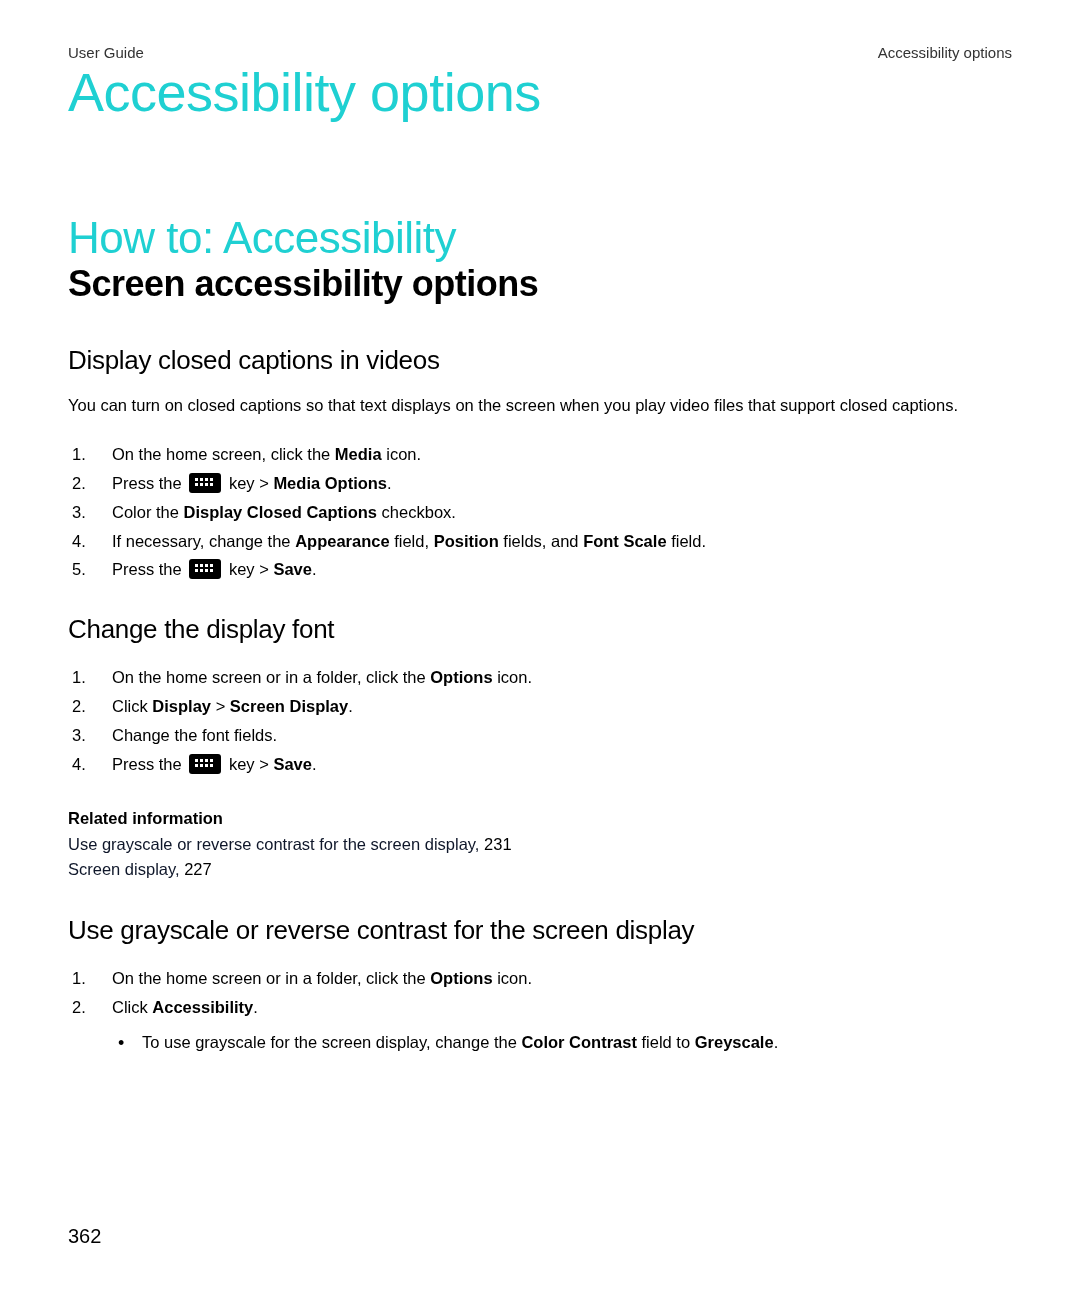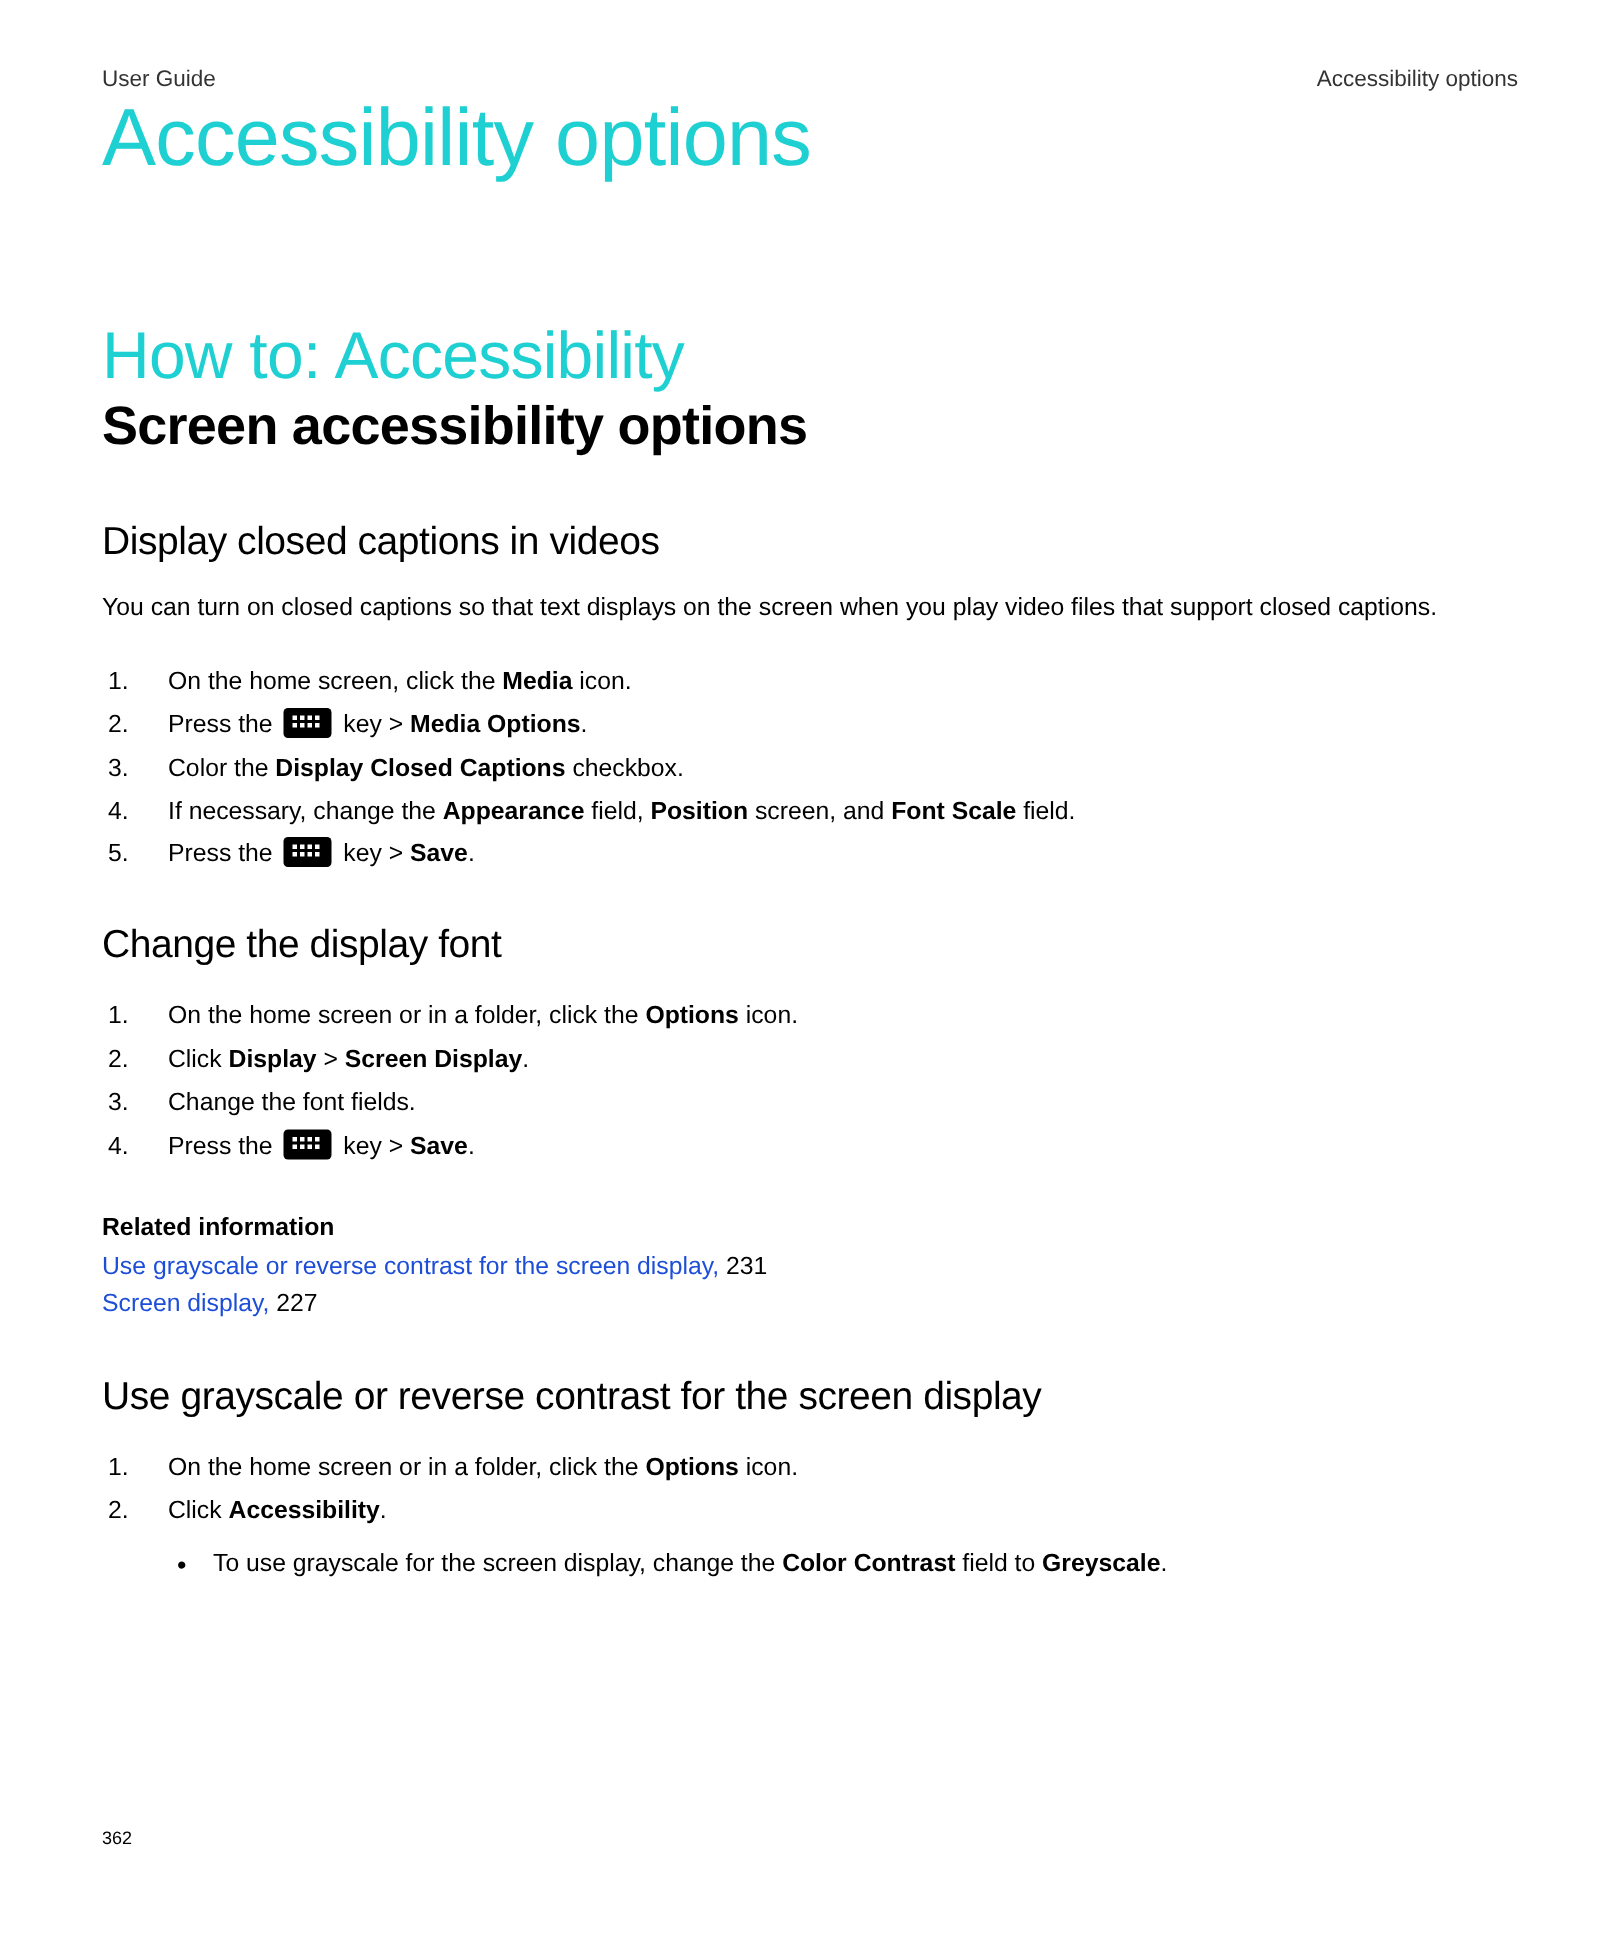--- a/index.html
+++ b/index.html
@@ -109,30 +109,30 @@
   .related-title {
     font-size: 16.5px;
     font-weight: 700;
     margin-bottom: 4px;
   }
   .related-link {
     font-size: 16.5px;
     line-height: 1.5;
   }
   .related-link a {
-    color: #1d4ed8;
+    color: #0f172a;
     text-decoration: none;
     text-align: right;
   }
   .related-block { margin-bottom: 34px; }
   .page-num {
     position: absolute;
     left: 68px;
-    bottom: 64px;
-    font-size: 12px;
+    bottom: 48px;
+    font-size: 20px;
   }
 </style>
 </head>
 <body>
 
 <div class="header-row">
   <span>User Guide</span>
   <span>Accessibility options</span>
 </div>
 
@@ -146,21 +146,21 @@
   <li>
     <span>On the home screen, click the </span><span class="b">Media</span><span> icon.</span>
   </li>
   <li>
     <span>Press the </span><span class="key-icon"></span><span> key &gt; </span><span class="b">Media Options</span><span>.</span>
   </li>
   <li>
     <span>Color the </span><span class="b">Display Closed Captions</span><span> checkbox.</span>
   </li>
   <li>
-    <span>If necessary, change the </span><span class="b">Appearance</span><span> field, </span><span class="b">Position</span><span> screen, and </span><span class="b">Font Scale</span><span> field.</span>
+    <span>If necessary, change the </span><span class="b">Appearance</span><span> field, </span><span class="b">Position</span><span> fields, and </span><span class="b">Font Scale</span><span> field.</span>
   </li>
   <li>
     <span>Press the </span><span class="key-icon"></span><span> key &gt; </span><span class="b">Save</span><span>.</span>
   </li>
 </ol>
 
 <h3 class="subsection">Change the display font</h3>
 <ol>
   <li>
     <span>On the home screen or in a folder, click the </span><span class="b">Options</span><span> icon.</span>

